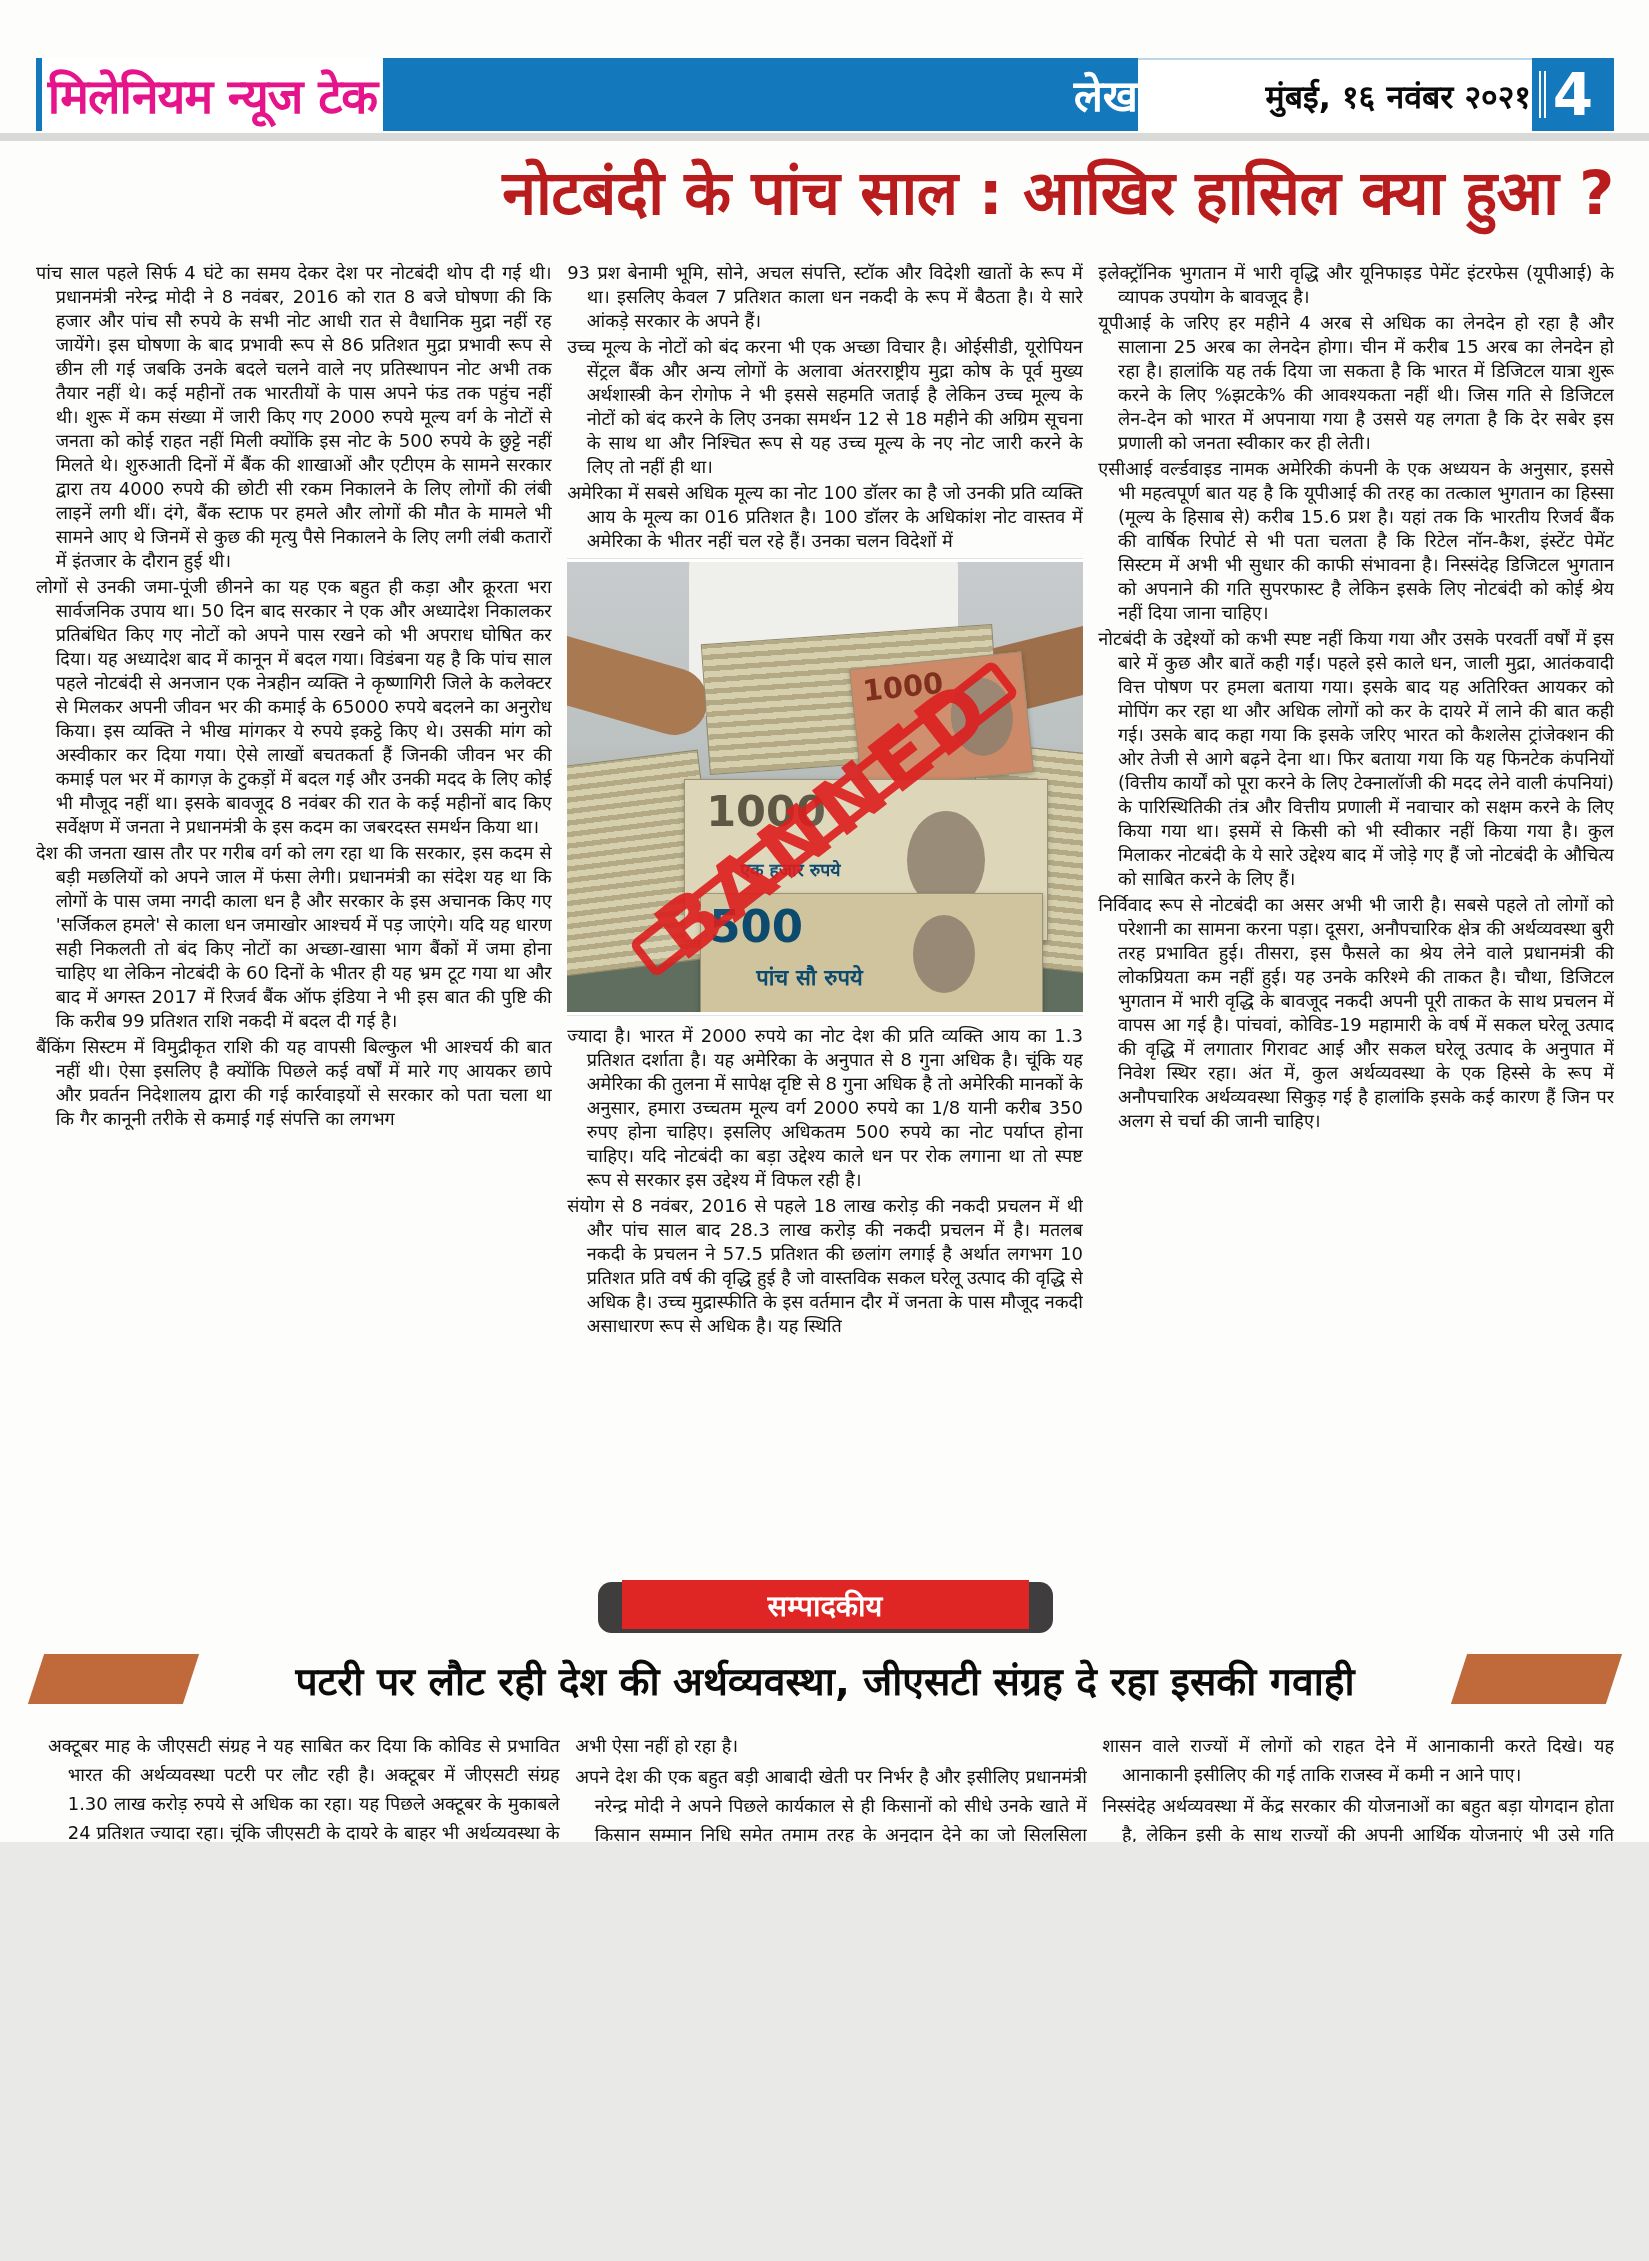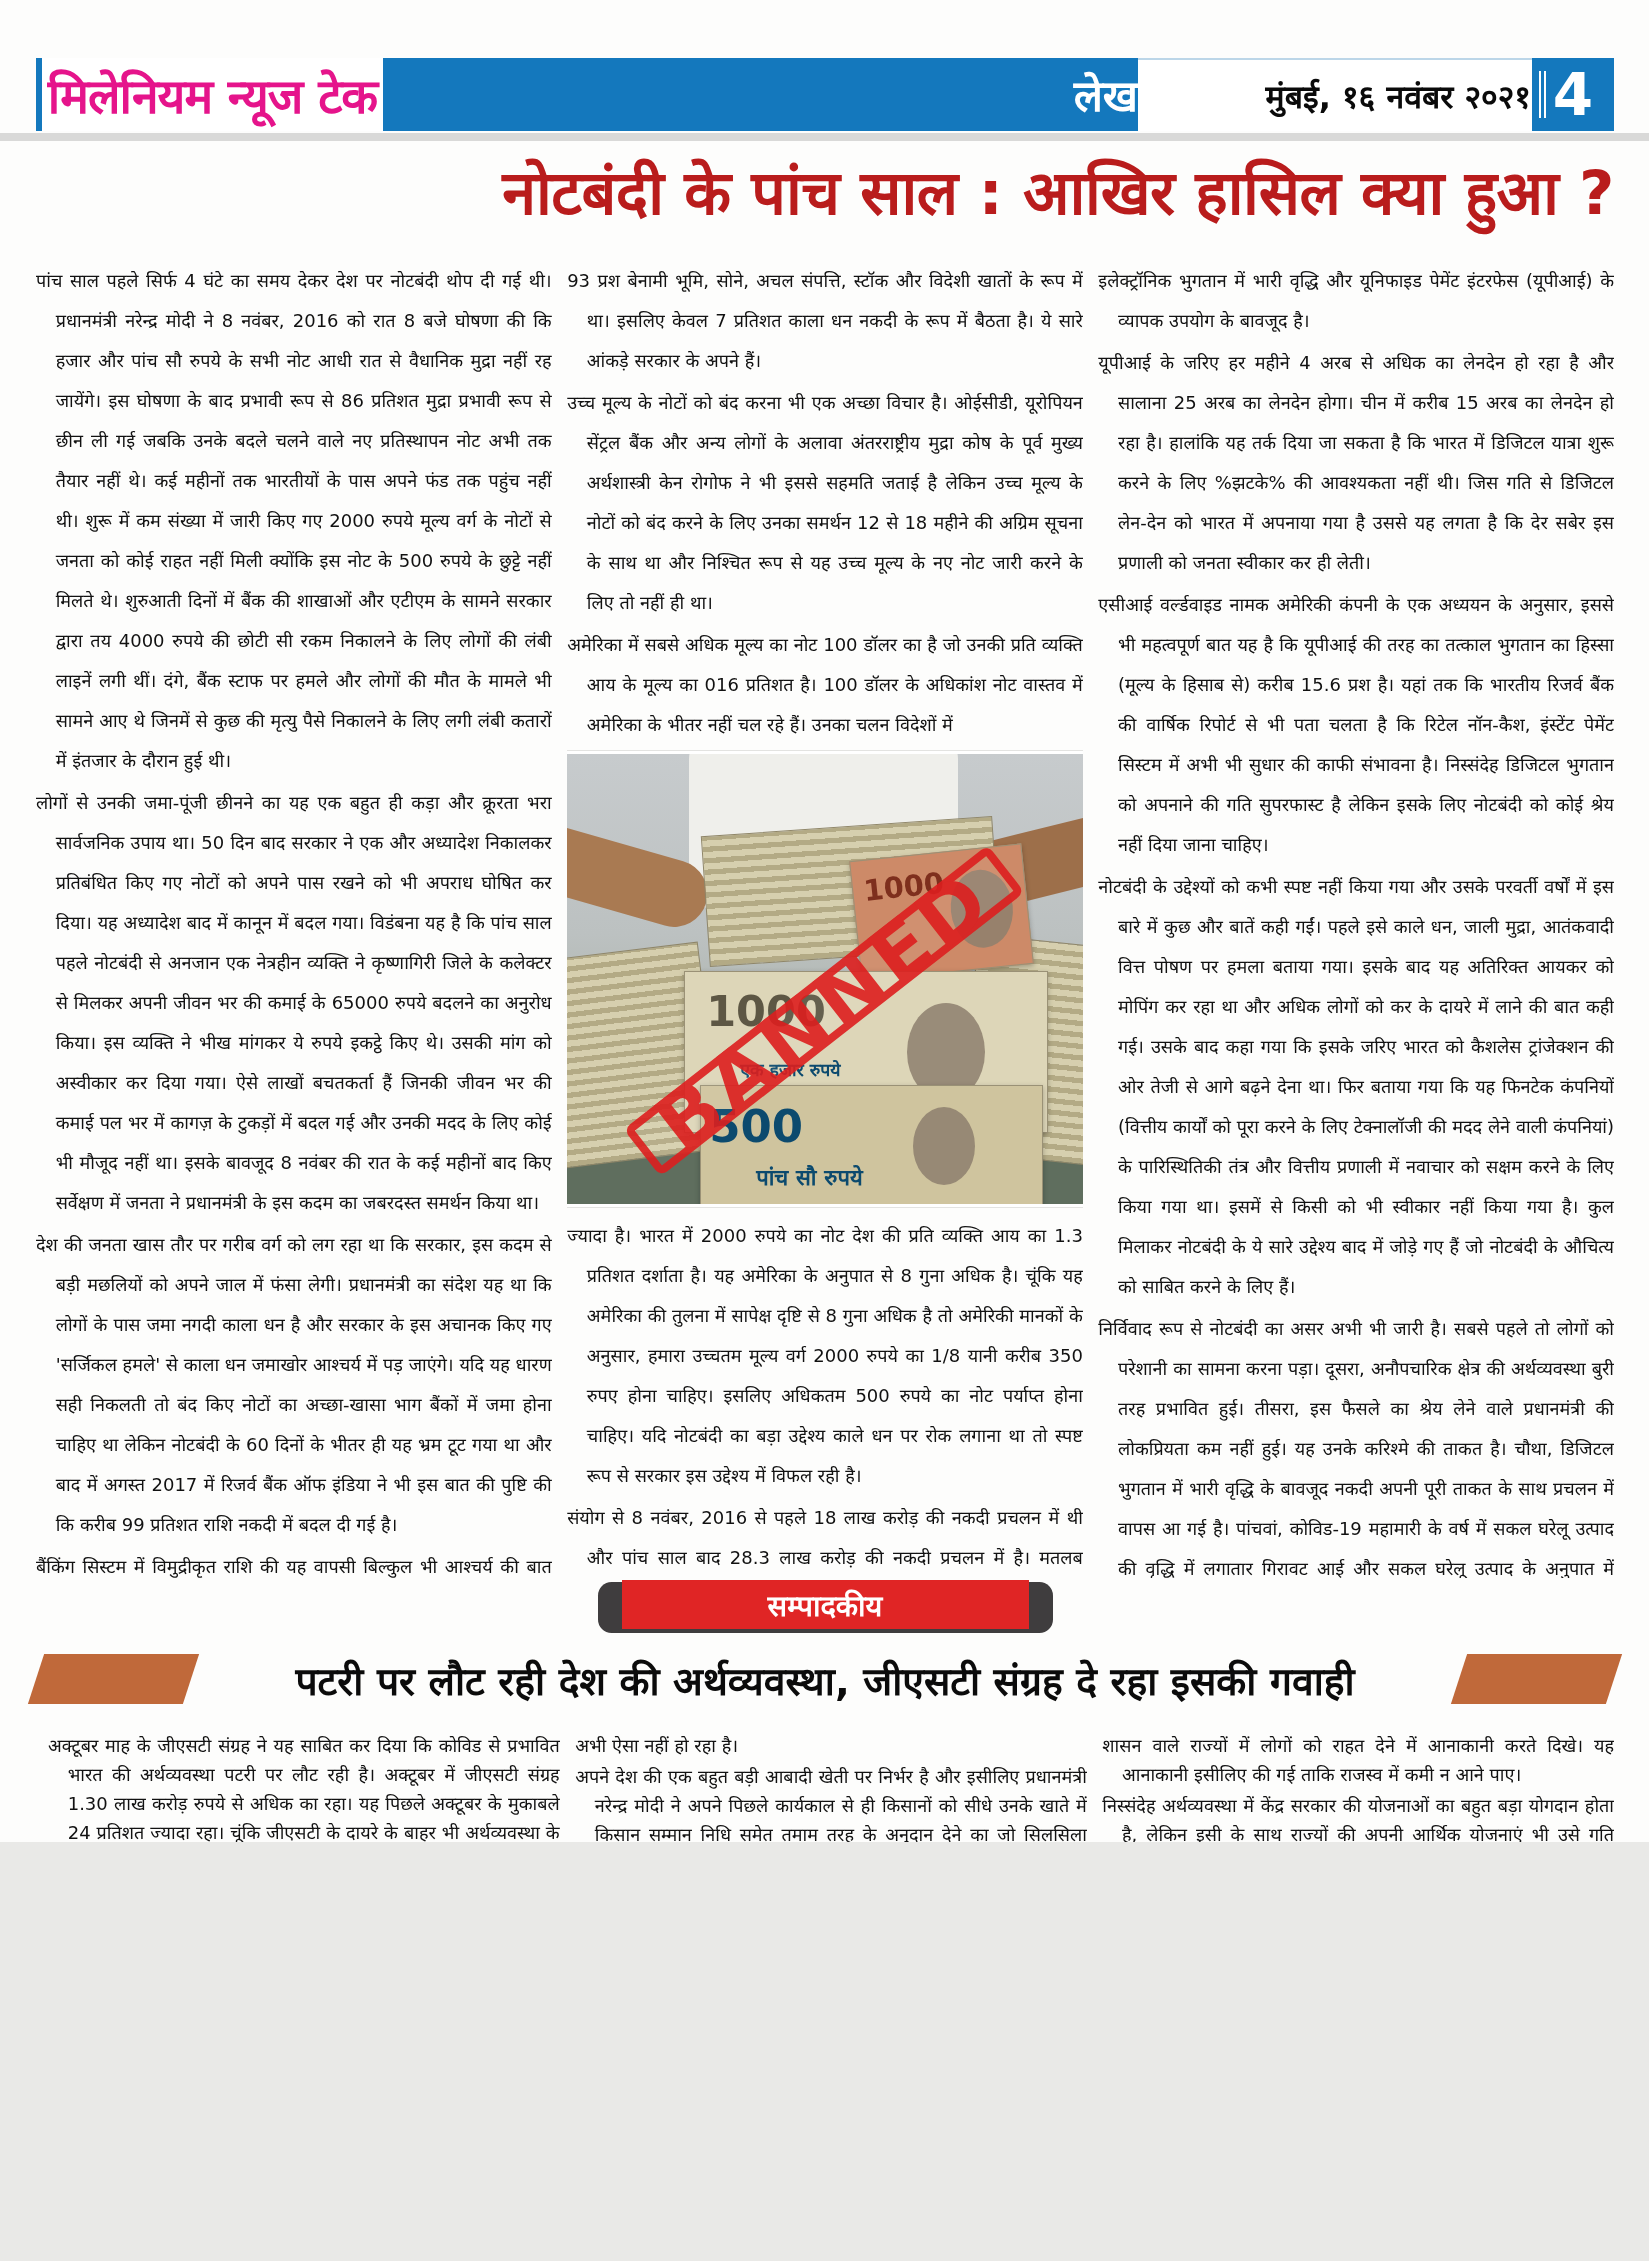--- a/index.html
+++ b/index.html
@@ -24,21 +24,21 @@
     background:linear-gradient(90deg,#fff 0 2.1px,transparent 2.1px 4.7px,#fff 4.7px 6.7px,transparent 6.7px);}
   .pagenum-box .pg{color:#fff;font-size:58px;font-weight:800;line-height:1;}
   .header-shadow{position:absolute;left:0;right:0;top:133px;height:8.3px;background:#d9d9d8;}
 
   
   .headline{position:absolute;left:36px;right:36px;top:149px;text-align:right;
     font-size:61px;font-weight:800;color:#b91c1c;letter-spacing:-0.5px;white-space:nowrap;}
 
   
   .article{position:absolute;left:36px;right:36px;top:261px;height:1317px;display:flex;gap:15.5px;}
-  .col{flex:1;min-width:0;text-align:justify;font-size:18px;line-height:40px;overflow:hidden;}
+  .col{flex:1;min-width:0;text-align:justify;font-size:18px;line-height:24px;overflow:hidden;}
   .col p{margin:0 0 2.1px 0;padding-left:19.7px;text-indent:-19.7px;}
 
   
   .photo{position:relative;z-index:2;width:579px;height:450px;margin:6.2px 0 8.3px -36px;
     overflow:hidden;border:3.1px solid #fff;box-shadow:0 0 0 0.5px #c8c8c6;
     background:linear-gradient(180deg,#c7cbcd 0%,#bcc1c1 40%,#a7afa4 70%,#77846f 100%);}
   .ph-shirt{position:absolute;left:155px;top:-21px;width:269px;height:186px;background:#efefeb;border-radius:26px 26px 47px 47px;}
   .ph-arm-l{position:absolute;left:-21px;top:88px;width:197px;height:67px;background:#a97a52;border-radius:36px;transform:rotate(16deg);}
   .ph-arm-r{position:absolute;right:-26px;top:78px;width:217px;height:67px;background:#9d6f4a;border-radius:36px;transform:rotate(-14deg);}
   .ph-tray{position:absolute;left:21px;right:15.5px;bottom:-21px;height:124px;background:#5f6e5e;border-radius:13.5px 13.5px 0 0;}
@@ -105,21 +105,21 @@
   </div>
   <div class="header-shadow"></div>
 
   <div class="headline">नोटबंदी के पांच साल : आखिर हासिल क्या हुआ ?</div>
 
   <div class="article">
     <div class="col">
         <p>पांच साल पहले सिर्फ 4 घंटे का समय देकर देश पर नोटबंदी थोप दी गई थी। प्रधानमंत्री नरेन्द्र मोदी ने 8 नवंबर, 2016 को रात 8 बजे घोषणा की कि हजार और पांच सौ रुपये के सभी नोट आधी रात से वैधानिक मुद्रा नहीं रह जायेंगे। इस घोषणा के बाद प्रभावी रूप से 86 प्रतिशत मुद्रा प्रभावी रूप से छीन ली गई जबकि उनके बदले चलने वाले नए प्रतिस्थापन नोट अभी तक तैयार नहीं थे। कई महीनों तक भारतीयों के पास अपने फंड तक पहुंच नहीं थी। शुरू में कम संख्या में जारी किए गए 2000 रुपये मूल्य वर्ग के नोटों से जनता को कोई राहत नहीं मिली क्योंकि इस नोट के 500 रुपये के छुट्टे नहीं मिलते थे। शुरुआती दिनों में बैंक की शाखाओं और एटीएम के सामने सरकार द्वारा तय 4000 रुपये की छोटी सी रकम निकालने के लिए लोगों की लंबी लाइनें लगी थीं। दंगे, बैंक स्टाफ पर हमले और लोगों की मौत के मामले भी सामने आए थे जिनमें से कुछ की मृत्यु पैसे निकालने के लिए लगी लंबी कतारों में इंतजार के दौरान हुई थी।</p>
         <p>लोगों से उनकी जमा-पूंजी छीनने का यह एक बहुत ही कड़ा और क्रूरता भरा सार्वजनिक उपाय था। 50 दिन बाद सरकार ने एक और अध्यादेश निकालकर प्रतिबंधित किए गए नोटों को अपने पास रखने को भी अपराध घोषित कर दिया। यह अध्यादेश बाद में कानून में बदल गया। विडंबना यह है कि पांच साल पहले नोटबंदी से अनजान एक नेत्रहीन व्यक्ति ने कृष्णागिरी जिले के कलेक्टर से मिलकर अपनी जीवन भर की कमाई के 65000 रुपये बदलने का अनुरोध किया। इस व्यक्ति ने भीख मांगकर ये रुपये इकट्ठे किए थे। उसकी मांग को अस्वीकार कर दिया गया। ऐसे लाखों बचतकर्ता हैं जिनकी जीवन भर की कमाई पल भर में कागज़ के टुकड़ों में बदल गई और उनकी मदद के लिए कोई भी मौजूद नहीं था। इसके बावजूद 8 नवंबर की रात के कई महीनों बाद किए सर्वेक्षण में जनता ने प्रधानमंत्री के इस कदम का जबरदस्त समर्थन किया था।</p>
         <p>देश की जनता खास तौर पर गरीब वर्ग को लग रहा था कि सरकार, इस कदम से बड़ी मछलियों को अपने जाल में फंसा लेगी। प्रधानमंत्री का संदेश यह था कि लोगों के पास जमा नगदी काला धन है और सरकार के इस अचानक किए गए 'सर्जिकल हमले' से काला धन जमाखोर आश्चर्य में पड़ जाएंगे। यदि यह धारण सही निकलती तो बंद किए नोटों का अच्छा-खासा भाग बैंकों में जमा होना चाहिए था लेकिन नोटबंदी के 60 दिनों के भीतर ही यह भ्रम टूट गया था और बाद में अगस्त 2017 में रिजर्व बैंक ऑफ इंडिया ने भी इस बात की पुष्टि की कि करीब 99 प्रतिशत राशि नकदी में बदल दी गई है।</p>
-        <p>बैंकिंग सिस्टम में विमुद्रीकृत राशि की यह वापसी बिल्कुल भी आश्चर्य की बात नहीं थी। ऐसा इसलिए है क्योंकि पिछले कई वर्षों में मारे गए जबरदस छापे और प्रवर्तन निदेशालय द्वारा की गई कार्रवाइयों से सरकार को पता चला था कि गैर कानूनी तरीके से कमाई गई संपत्ति का लगभग</p>
+        <p>बैंकिंग सिस्टम में विमुद्रीकृत राशि की यह वापसी बिल्कुल भी आश्चर्य की बात नहीं थी। ऐसा इसलिए है क्योंकि पिछले कई वर्षों में मारे गए आयकर छापे और प्रवर्तन निदेशालय द्वारा की गई कार्रवाइयों से सरकार को पता चला था कि गैर कानूनी तरीके से कमाई गई संपत्ति का लगभग</p>
       </div>
 
     <div class="col">
       <div>
           <p>93 प्रश बेनामी भूमि, सोने, अचल संपत्ति, स्टॉक और विदेशी खातों के रूप में था। इसलिए केवल 7 प्रतिशत काला धन नकदी के रूप में बैठता है। ये सारे आंकड़े सरकार के अपने हैं।</p>
           <p>उच्च मूल्य के नोटों को बंद करना भी एक अच्छा विचार है। ओईसीडी, यूरोपियन सेंट्रल बैंक और अन्य लोगों के अलावा अंतरराष्ट्रीय मुद्रा कोष के पूर्व मुख्य अर्थशास्त्री केन रोगोफ ने भी इससे सहमति जताई है लेकिन उच्च मूल्य के नोटों को बंद करने के लिए उनका समर्थन 12 से 18 महीने की अग्रिम सूचना के साथ था और निश्चित रूप से यह उच्च मूल्य के नए नोट जारी करने के लिए तो नहीं ही था।</p>
           <p>अमेरिका में सबसे अधिक मूल्य का नोट 100 डॉलर का है जो उनकी प्रति व्यक्ति आय के मूल्य का 016 प्रतिशत है। 100 डॉलर के अधिकांश नोट वास्तव में अमेरिका के भीतर नहीं चल रहे हैं। उनका चलन विदेशों में</p>
         </div>
 
       <div class="photo">

